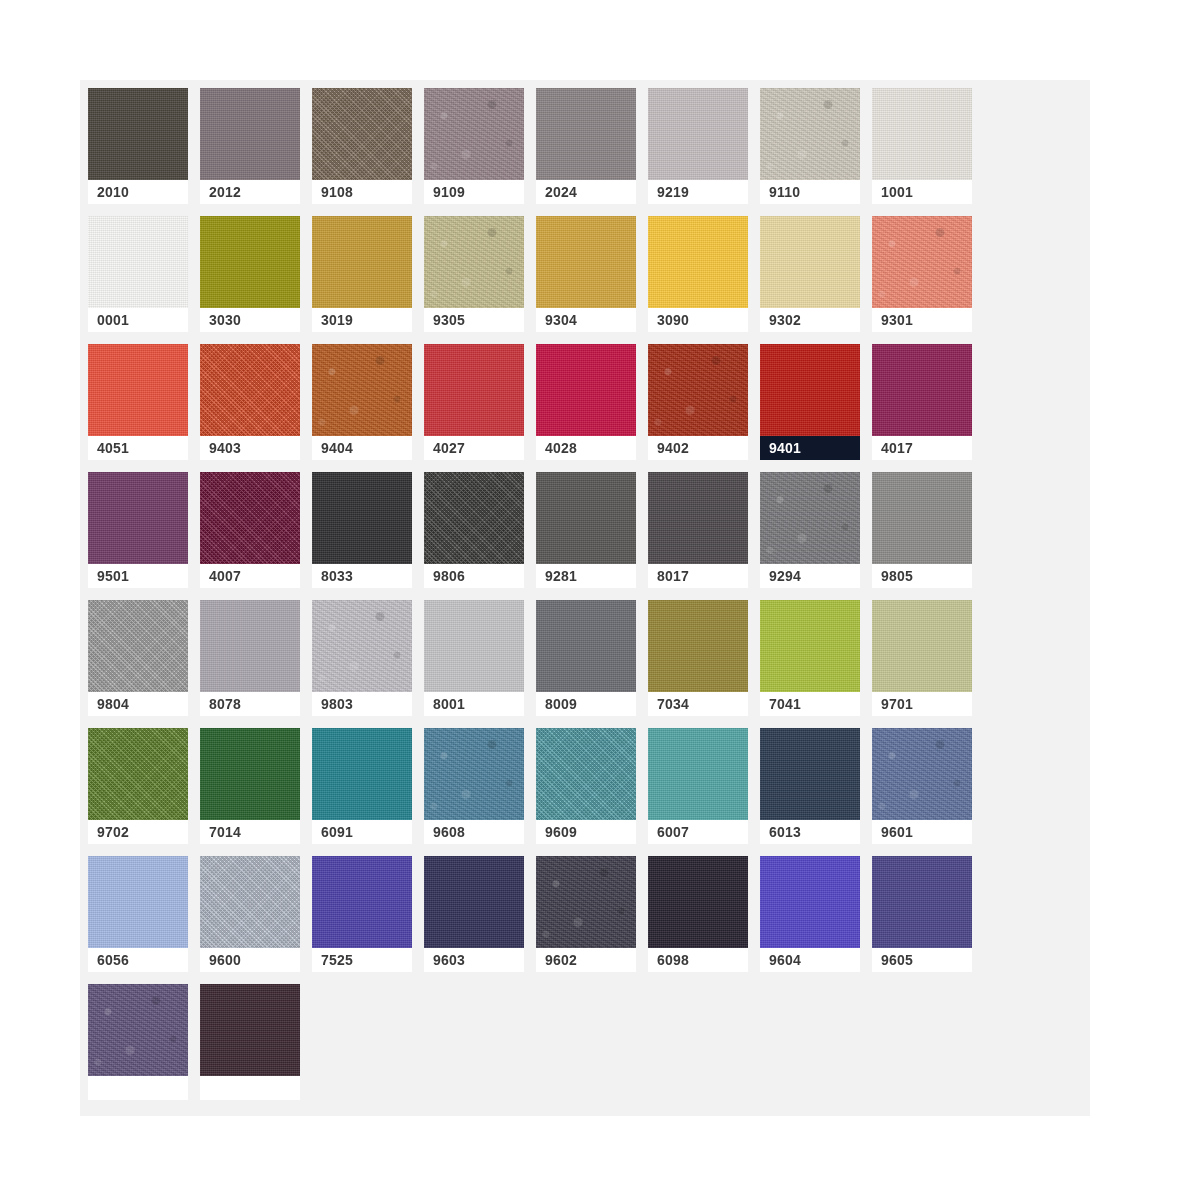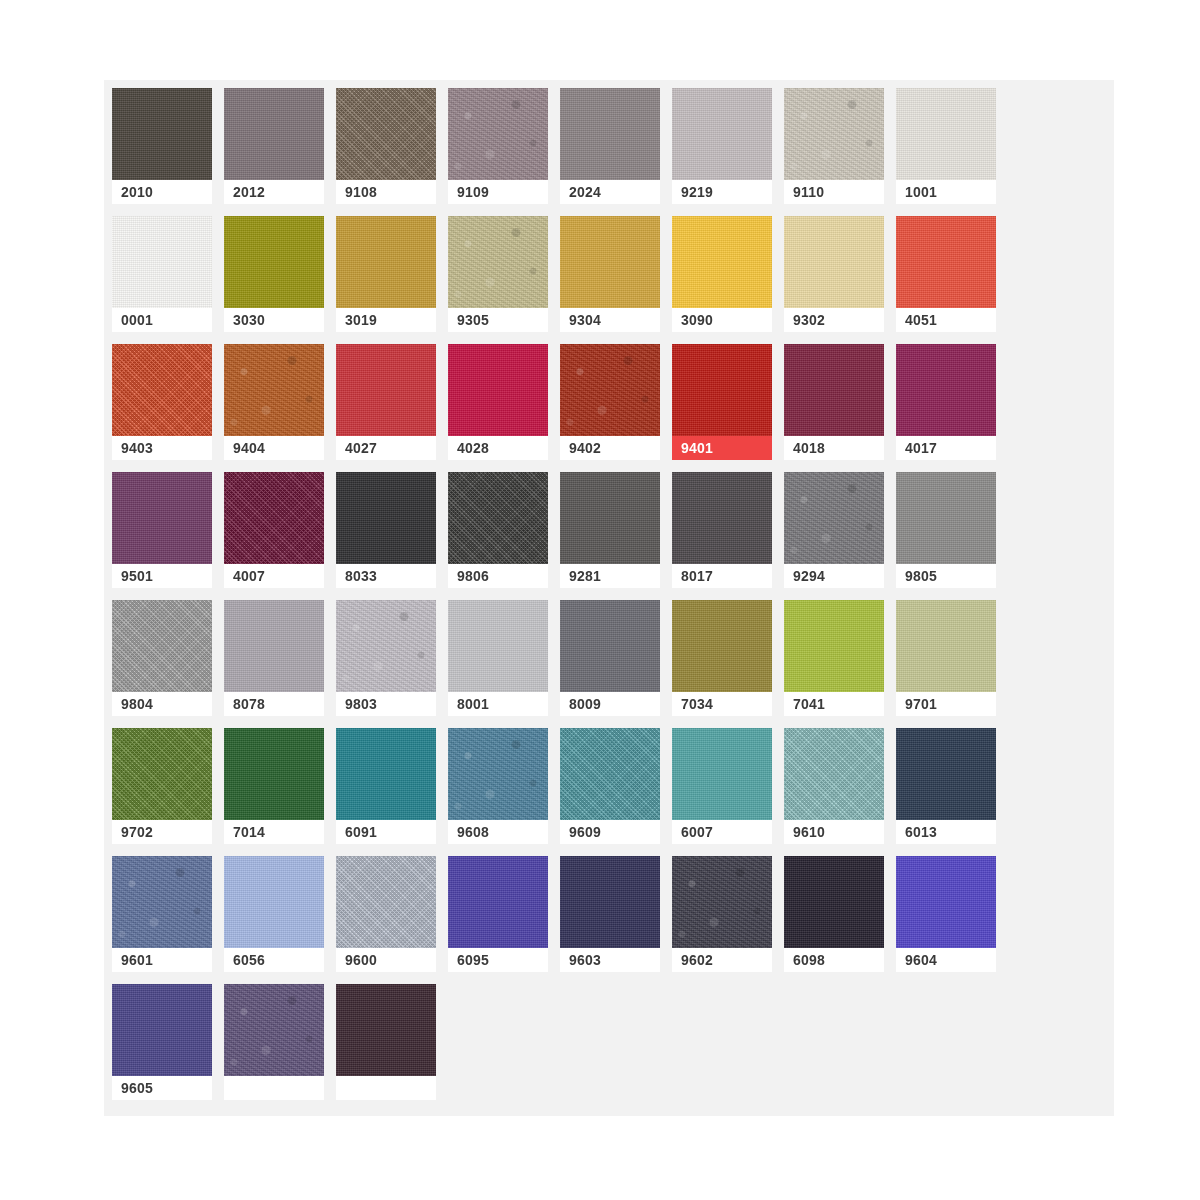--- a/index.html
+++ b/index.html
@@ -8,21 +8,21 @@
     margin: 0;
     padding: 0;
     width: 1200px;
     height: 1200px;
     background: #ffffff;
     font-family: "Liberation Sans", "DejaVu Sans", sans-serif;
   }
 
   #swatch-panel {
     position: absolute;
-    left: 104px;
+    left: 80px;
     top: 80px;
     width: 1010px;
     height: 1036px;
     background: #f2f2f2;
     padding: 8px 0 0 8px;
   }
 
   .swatch-grid {
     display: flex;
     flex-wrap: wrap;
@@ -91,21 +91,21 @@
     background: #ffffff;
     color: #3a3a3a;
     font-size: 14px;
     font-weight: bold;
     letter-spacing: 0.2px;
     display: flex;
     align-items: center;
     padding-left: 9px;
   }
   .swatch-cell.selected .swatch-label {
-    background: #ef4444;
+    background: #0f172a;
     color: #ffffff;
   }
 </style>
 </head>
 <body>
 
 <div id="swatch-panel">
   <div class="swatch-grid">
       <div class="swatch-cell">
         <div class="swatch-inner">
@@ -192,20 +192,26 @@
         </div>
       </div>
       <div class="swatch-cell">
         <div class="swatch-inner">
           <div class="swatch-chip" style="background-color: rgb(233, 216, 162);"></div>
           <div class="swatch-label">9302</div>
         </div>
       </div>
       <div class="swatch-cell">
         <div class="swatch-inner">
+          <div class="swatch-chip tex-mottled" style="background-color: rgb(239, 134, 112);"></div>
+          <div class="swatch-label">9301</div>
+        </div>
+      </div>
+      <div class="swatch-cell">
+        <div class="swatch-inner">
           <div class="swatch-chip" style="background-color: rgb(232, 80, 60);"></div>
           <div class="swatch-label">4051</div>
         </div>
       </div>
       <div class="swatch-cell">
         <div class="swatch-inner">
           <div class="swatch-chip tex-coarse" style="background-color: rgb(223, 70, 32);"></div>
           <div class="swatch-label">9403</div>
         </div>
       </div>
@@ -234,26 +240,20 @@
         </div>
       </div>
       <div class="swatch-cell selected">
         <div class="swatch-inner">
           <div class="swatch-chip" style="background-color: rgb(185, 26, 20);"></div>
           <div class="swatch-label">9401</div>
         </div>
       </div>
       <div class="swatch-cell">
         <div class="swatch-inner">
-          <div class="swatch-chip" style="background-color: rgb(125, 35, 64);"></div>
-          <div class="swatch-label">4018</div>
-        </div>
-      </div>
-      <div class="swatch-cell">
-        <div class="swatch-inner">
           <div class="swatch-chip" style="background-color: rgb(140, 32, 84);"></div>
           <div class="swatch-label">4017</div>
         </div>
       </div>
       <div class="swatch-cell">
         <div class="swatch-inner">
           <div class="swatch-chip" style="background-color: rgb(110, 59, 100);"></div>
           <div class="swatch-label">9501</div>
         </div>
       </div>
@@ -378,26 +378,20 @@
         </div>
       </div>
       <div class="swatch-cell">
         <div class="swatch-inner">
           <div class="swatch-chip" style="background-color: rgb(82, 163, 163);"></div>
           <div class="swatch-label">6007</div>
         </div>
       </div>
       <div class="swatch-cell">
         <div class="swatch-inner">
-          <div class="swatch-chip tex-coarse" style="background-color: rgb(142, 198, 198);"></div>
-          <div class="swatch-label">9610</div>
-        </div>
-      </div>
-      <div class="swatch-cell">
-        <div class="swatch-inner">
           <div class="swatch-chip" style="background-color: rgb(43, 58, 80);"></div>
           <div class="swatch-label">6013</div>
         </div>
       </div>
       <div class="swatch-cell">
         <div class="swatch-inner">
           <div class="swatch-chip tex-mottled" style="background-color: rgb(92, 111, 156);"></div>
           <div class="swatch-label">9601</div>
         </div>
       </div>
@@ -409,21 +403,21 @@
       </div>
       <div class="swatch-cell">
         <div class="swatch-inner">
           <div class="swatch-chip tex-coarse" style="background-color: rgb(188, 196, 211);"></div>
           <div class="swatch-label">9600</div>
         </div>
       </div>
       <div class="swatch-cell">
         <div class="swatch-inner">
           <div class="swatch-chip" style="background-color: rgb(75, 63, 165);"></div>
-          <div class="swatch-label">6095</div>
+          <div class="swatch-label">7525</div>
         </div>
       </div>
       <div class="swatch-cell">
         <div class="swatch-inner">
           <div class="swatch-chip" style="background-color: rgb(49, 48, 86);"></div>
           <div class="swatch-label">9603</div>
         </div>
       </div>
       <div class="swatch-cell">
         <div class="swatch-inner">

